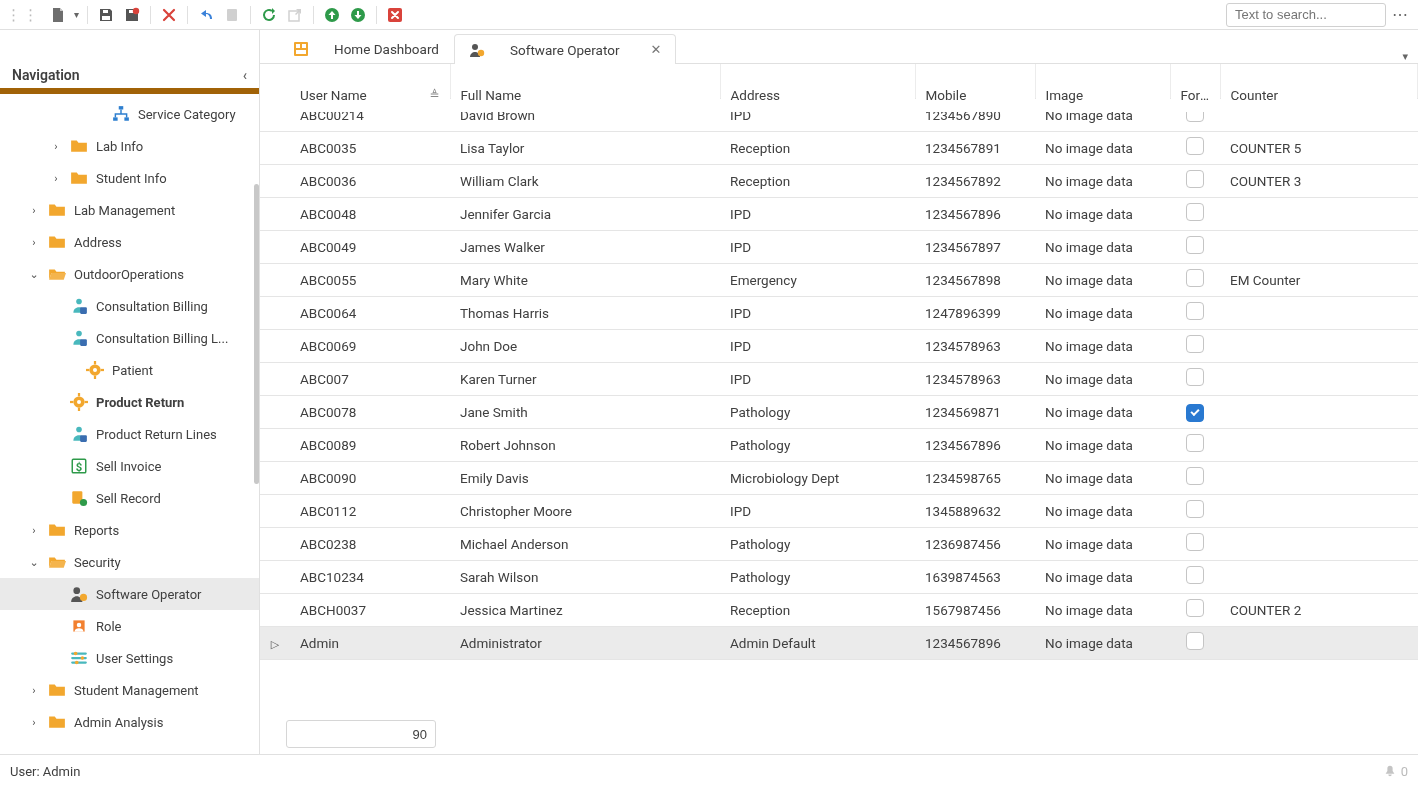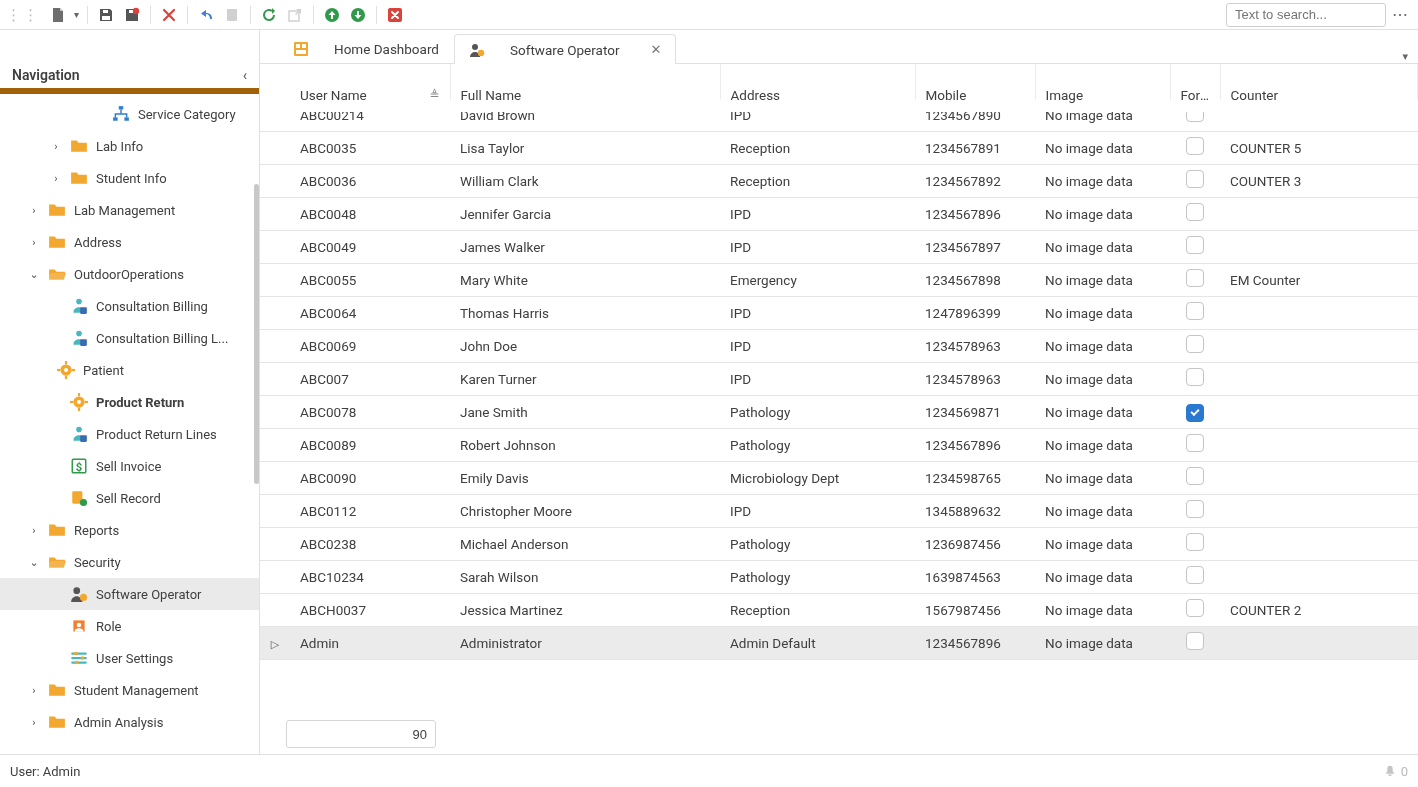--- a/index.html
+++ b/index.html
@@ -250,21 +250,21 @@
             <span class="expand"></span>
             <span class="ico">
               <svg viewBox="0 0 16 16">
                 <circle cx="8" cy="4" r="2.5" fill="#49b8bd"></circle>
                 <path fill="#49b8bd" d="M3 14c0-3 2-5 5-5s5 2 5 5z"></path>
                 <rect x="9" y="9" width="6" height="6" rx="1" fill="#3a6db0"></rect>
               </svg>
             </span>
             <span class="lbl">Consultation Billing L...</span>
           </div>
-          <div class="tree-row" style="padding-left: 37px;">
+          <div class="tree-row" style="padding-left: 54px; margin-left: 12px;">
             <span class="expand"></span>
             <span class="ico">
               <svg viewBox="0 0 16 16">
                 <circle cx="8" cy="8" r="5" class="i-gear"></circle>
                 <circle cx="8" cy="8" r="1.8" fill="#fff"></circle>
                 <g class="i-gear">
                   <rect x="7" y="0" width="2" height="3"></rect>
                   <rect x="7" y="13" width="2" height="3"></rect>
                   <rect x="0" y="7" width="3" height="2"></rect>
                   <rect x="13" y="7" width="3" height="2"></rect>

